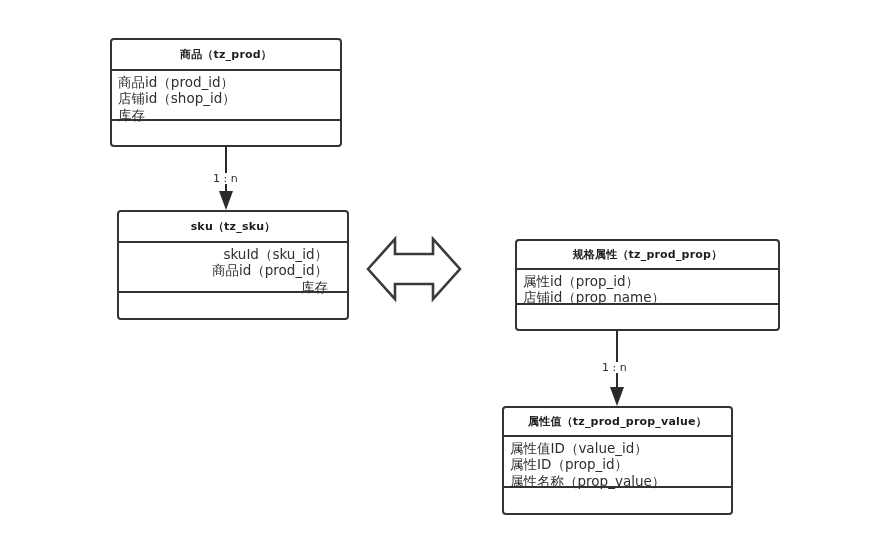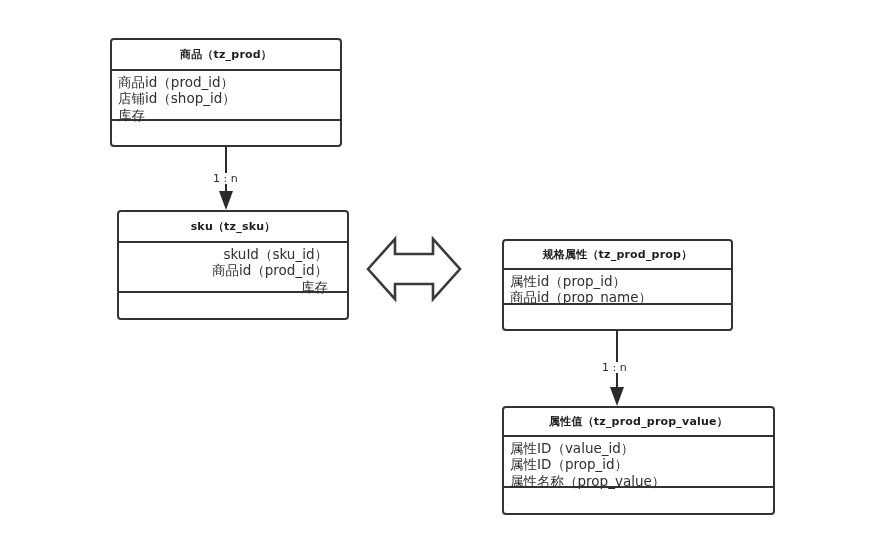--- a/index.html
+++ b/index.html
@@ -66,25 +66,25 @@
 
   
   #entity-prod        { left: 110px; top: 38px;  width: 232px; height: 109px; }
   #entity-prod .entity-title { height: 31px; }
   #entity-prod .entity-fields { height: 50px; }
 
   #entity-sku         { left: 117px; top: 210px; width: 232px; height: 110px; }
   #entity-sku .entity-title { height: 31px; }
   #entity-sku .entity-fields { height: 50px; text-align: right; }
 
-  #entity-prop        { left: 502px; top: 239px; width: 231px; height: 92px; }
+  #entity-prop        { left: 515px; top: 239px; width: 265px; height: 92px; }
   #entity-prop .entity-title { height: 29px; }
   #entity-prop .entity-fields { height: 35px; }
 
-  #entity-prop-value  { left: 502px; top: 406px; width: 273px; height: 109px; }
+  #entity-prop-value  { left: 502px; top: 406px; width: 231px; height: 109px; }
   #entity-prop-value .entity-title { height: 29px; }
   #entity-prop-value .entity-fields { height: 51px; }
 
   
   .connector-svg {
     position: absolute;
     overflow: visible;
   }
   #connector-prod-sku  { left: 0; top: 0; width: 884px; height: 539px; }
   .conn-line {
@@ -138,29 +138,29 @@
       <div class="field">商品id（prod_id）</div>
       <div class="field">库存</div>
     </div>
     <div class="entity-footer"></div>
   </div>
 
   <div class="entity" id="entity-prop">
     <div class="entity-title">规格属性（tz_prod_prop）</div>
     <div class="entity-fields">
       <div class="field">属性id（prop_id）</div>
-      <div class="field">商品id（prop_name）</div>
+      <div class="field">店铺id（prop_name）</div>
     </div>
     <div class="entity-footer"></div>
   </div>
 
   <div class="entity" id="entity-prop-value">
     <div class="entity-title">属性值（tz_prod_prop_value）</div>
     <div class="entity-fields">
-      <div class="field">属性ID（value_id）</div>
+      <div class="field">属性值ID（value_id）</div>
       <div class="field">属性ID（prop_id）</div>
       <div class="field">属性名称（prop_value）</div>
     </div>
     <div class="entity-footer"></div>
   </div>
 
   <svg class="connector-svg" id="connector-prod-sku" viewBox="0 0 884 539" xmlns="http://www.w3.org/2000/svg">
 
     <line class="conn-line" x1="226" y1="147" x2="226" y2="198"></line>
     <polygon class="conn-head" points="226,210 219,191 233,191"></polygon>

